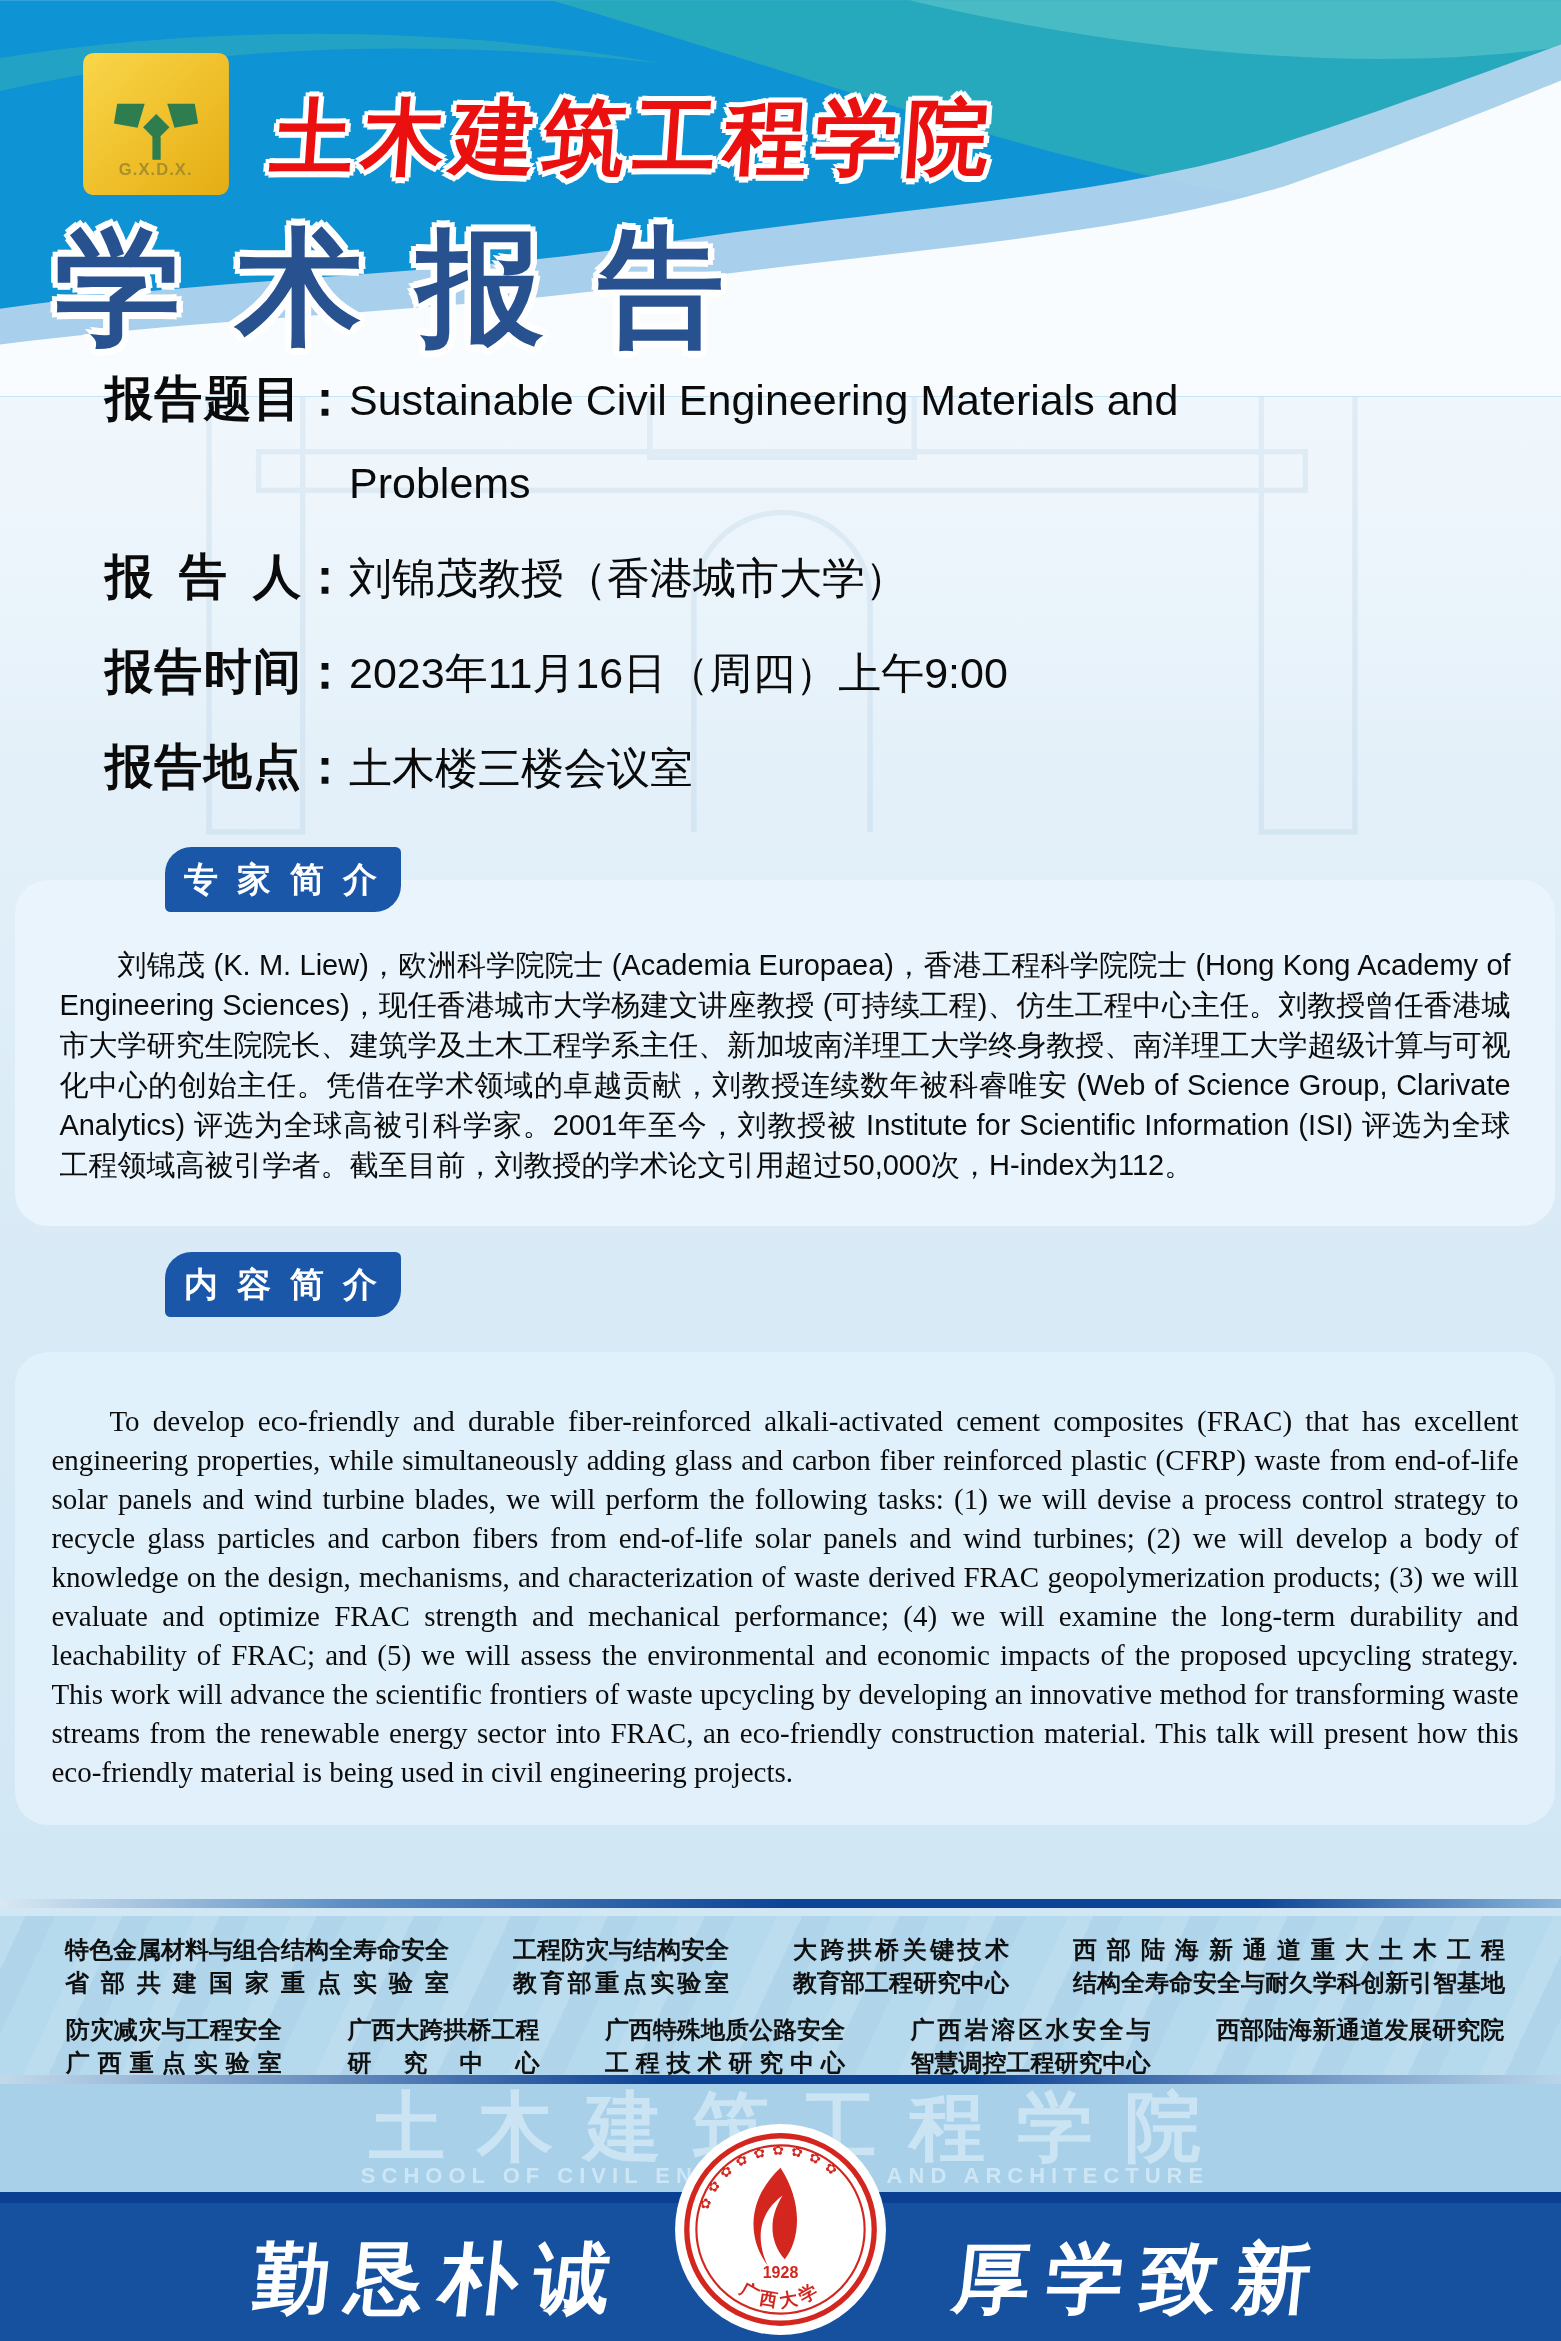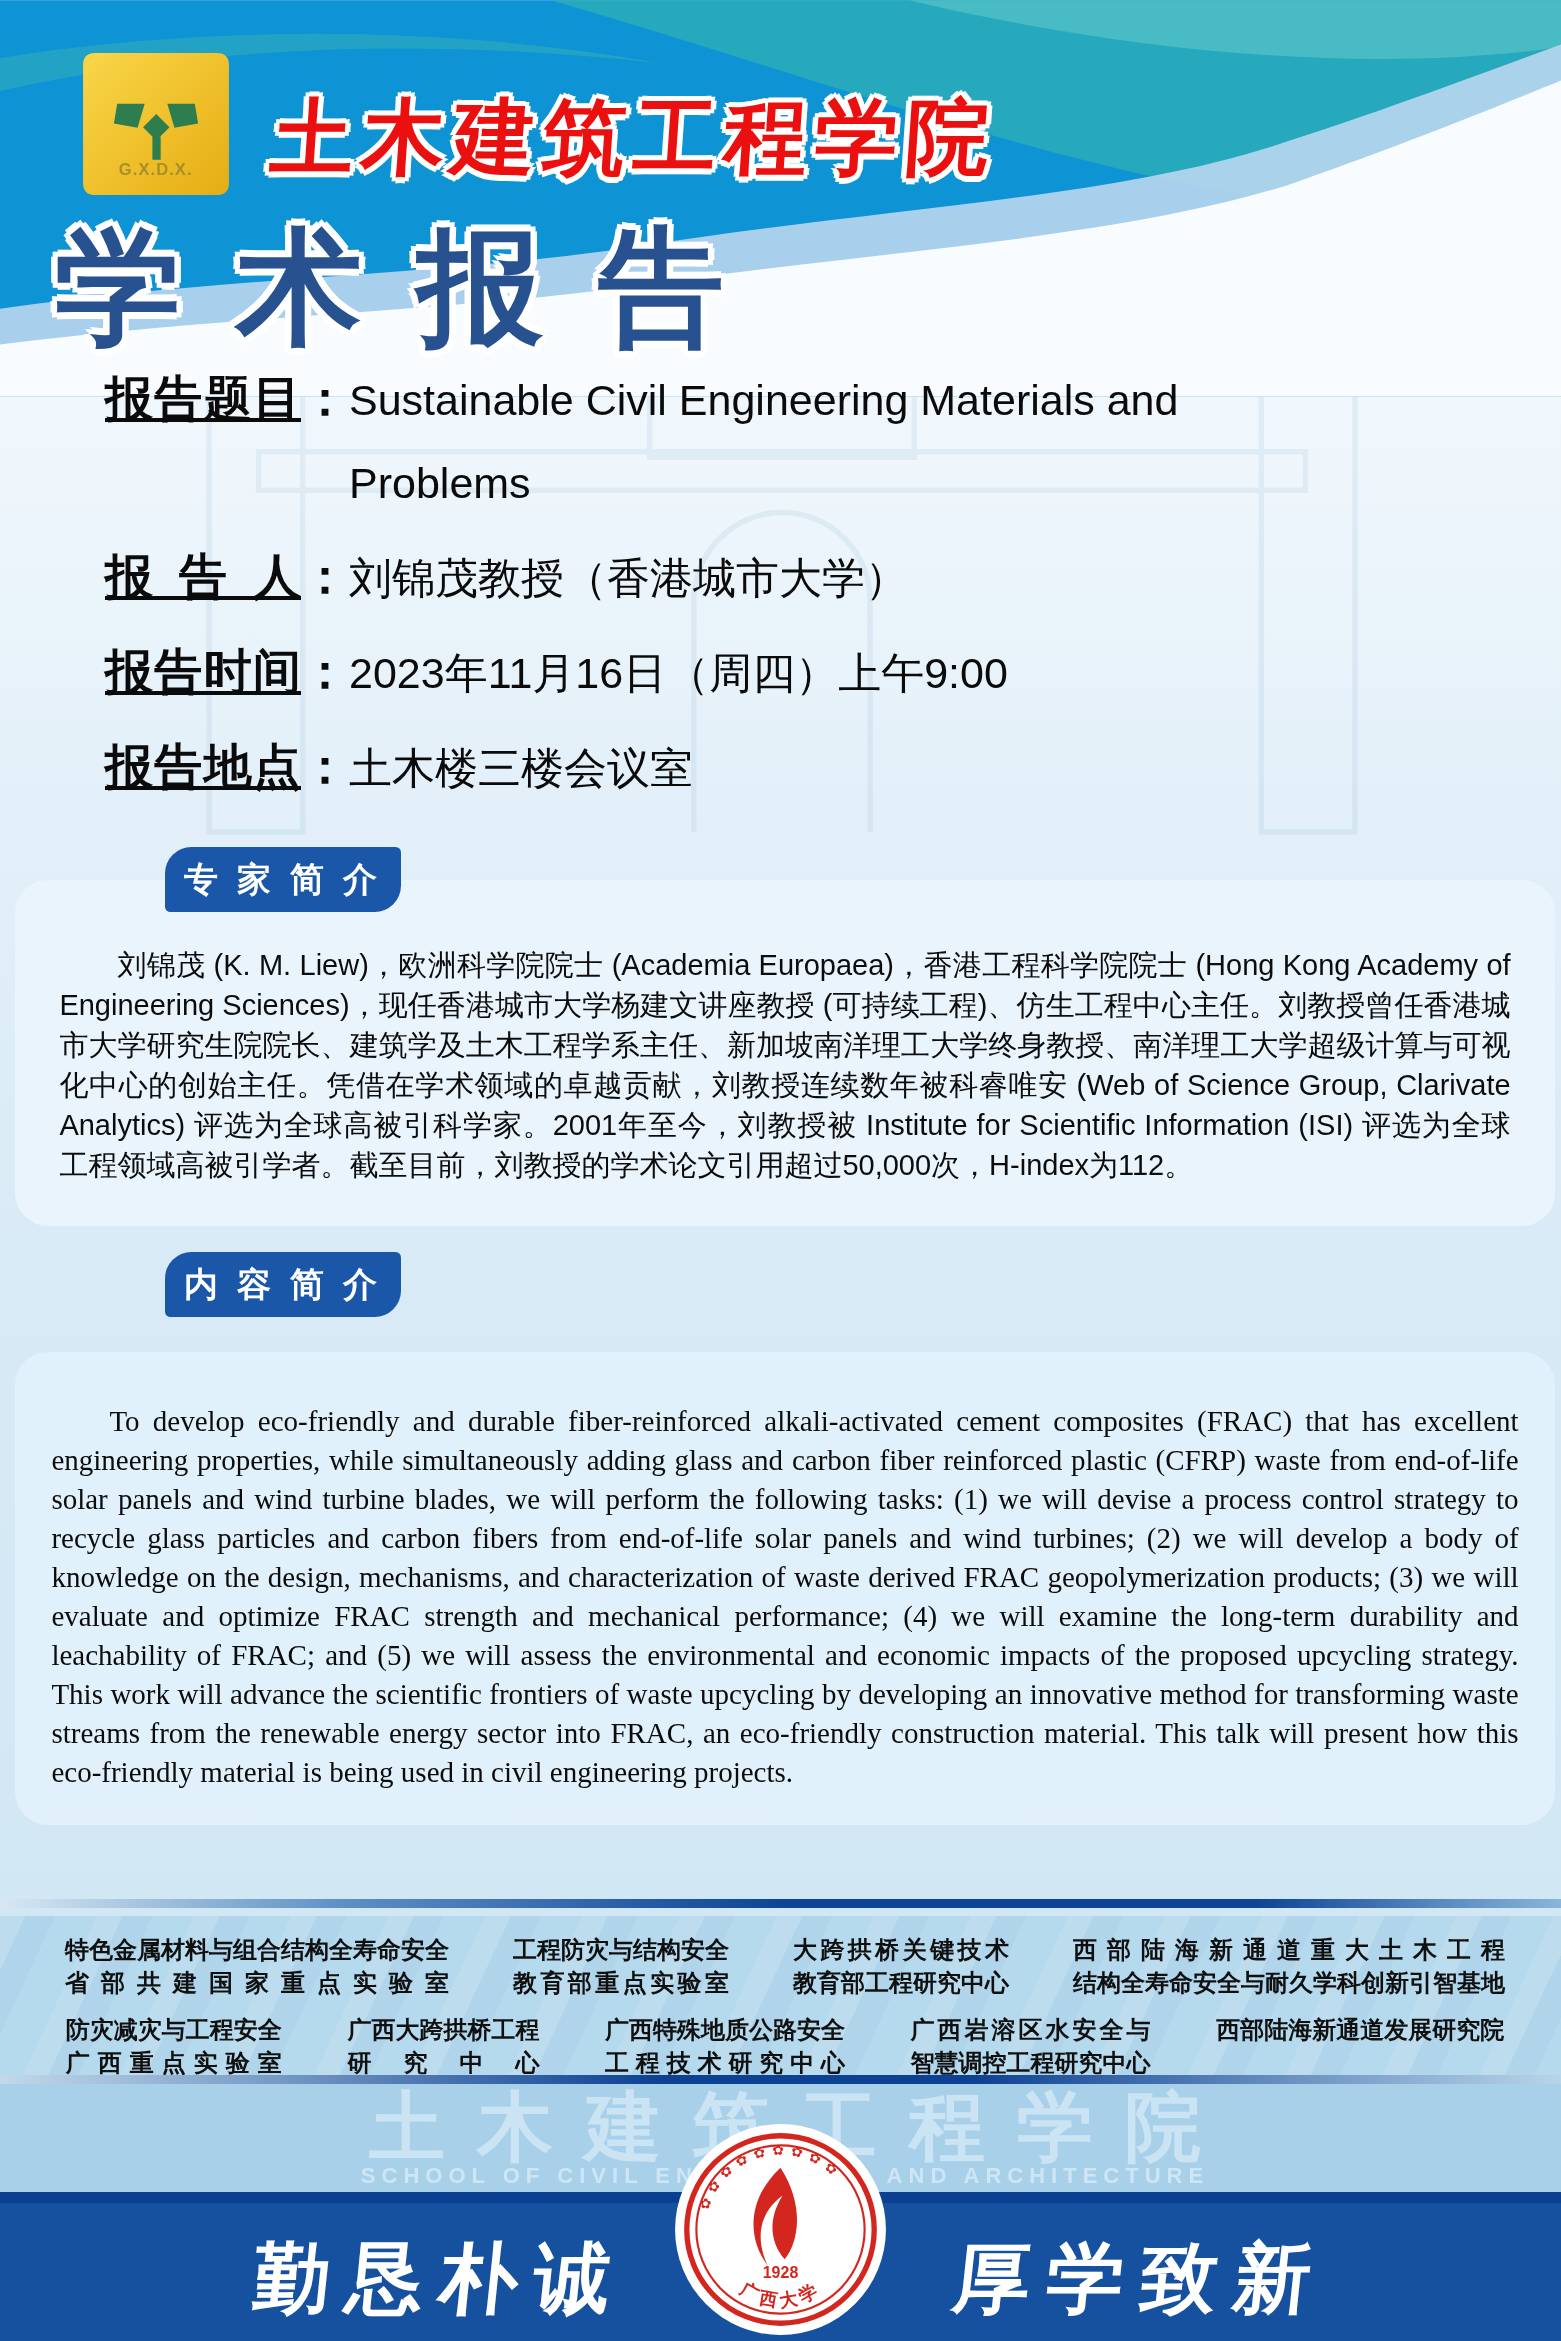--- a/index.html
+++ b/index.html
@@ -25,21 +25,21 @@
     color:#27518f;font-family:"Liberation Serif",serif;
     text-shadow:6.6px 0 #fff,-6.6px 0 #fff,0 6.6px #fff,0 -6.6px #fff,
                  5px 5px #fff,-5px -5px #fff,5px -5px #fff,-5px 5px #fff;
   }
   .gate-watermark{position:absolute;left:176px;top:314px;z-index:0;opacity:.16;}
   
   .info{position:absolute;top:357px;left:105px;right:66px;z-index:4;}
   .info-row{display:flex;align-items:baseline;margin-bottom:10px;}
   .info-label{
     display:inline-block;width:196px;font-size:48px;font-weight:900;color:#0b0b0b;
-    text-align:justify;text-align-last:justify;line-height:83px;flex:0 0 auto;text-decoration:underline;
+    text-align:justify;text-align-last:justify;line-height:83px;flex:0 0 auto;
   }
   .info-colon{font-size:48px;font-weight:900;color:#0b0b0b;flex:0 0 auto;line-height:83px;}
   .info-value{font-size:43px;color:#0b0b0b;line-height:83px;max-width:997px;}
   
   .badge{
     position:absolute;left:165px;width:236px;height:65px;z-index:6;
     background:#1b57a9;border-radius:26.4px 5.5px 26.4px 5.5px;
     display:flex;align-items:center;justify-content:flex-start;
   }
   .badge span{

